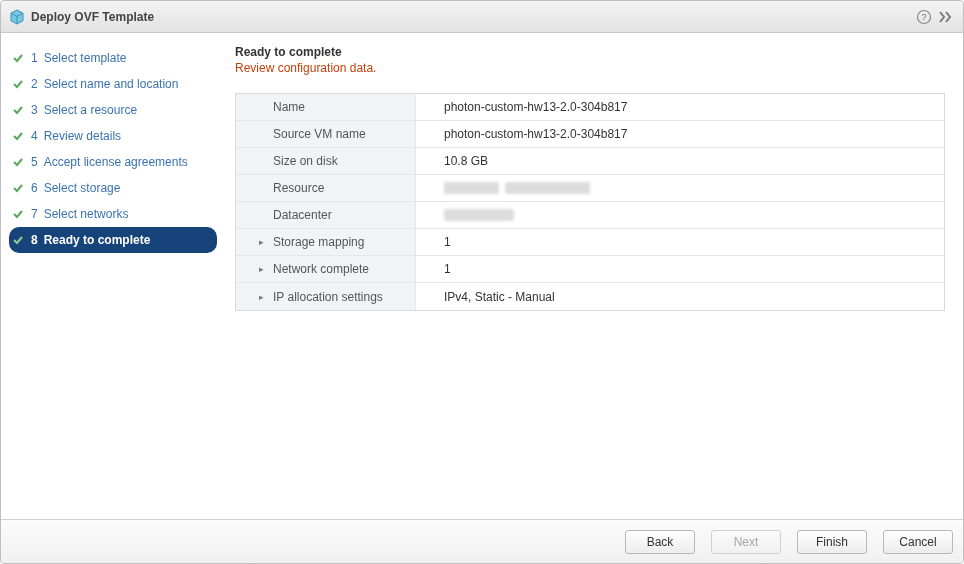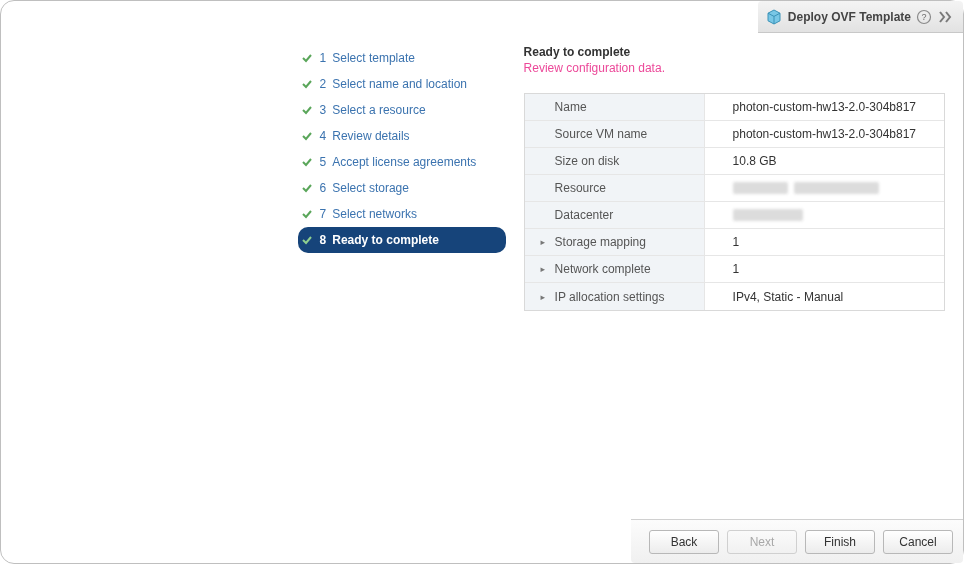--- a/index.html
+++ b/index.html
@@ -7,26 +7,25 @@
     margin: 0; padding: 0;
     width: 964px; height: 564px;
     font-family: Arial, Helvetica, sans-serif;
     font-size: 12px;
     color: #333;
     background: #fff;
   }
   .wizard {
     width: 964px; height: 564px;
     border: 1px solid #bfbfbf;
-    border-radius: 14px;
+    border-radius: 4px;
     display: flex;
     flex-direction: column;
     background: #fff;
     box-shadow: 0 0 0 0 transparent;
-    align-items: flex-end;
   }
   
   .titlebar {
     height: 32px;
     background: linear-gradient(#f4f4f4, #e2e2e2);
     border-bottom: 1px solid #c8c8c8;
     display: flex;
     align-items: center;
     padding: 0 8px;
     border-radius: 4px 4px 0 0;
@@ -94,37 +93,37 @@
     padding: 12px 18px 0 10px;
     display:flex; flex-direction:column;
     min-width:0;
   }
   .main-title {
     font-weight: bold;
     color: #333;
     margin-bottom: 2px;
   }
   .main-subtitle {
-    color: #ec4899;
+    color: #c2410c;
     margin-bottom: 18px;
   }
 
   .summary-table {
     border: 1px solid #d9d9d9;
   }
   .summary-row {
     display:flex;
     height: 27px;
     align-items: center;
     border-bottom: 1px solid #e6e6e6;
   }
   .summary-row:last-child { border-bottom: 0; }
   .summary-label {
     width: 180px;
-    padding: 0 16px;
+    padding: 0 23px;
     background: #f1f4f7;
     color: #555;
     height:100%;
     display:flex; align-items:center;
     border-right: 1px solid #e6e6e6;
   }
   .summary-label .tri {
     width: 8px; display:inline-block; margin-right:6px; color:#777;
     font-size: 9px;
   }
@@ -150,21 +149,21 @@
     background: linear-gradient(#fcfcfc, #f0f0f0);
     display:flex;
     align-items:center;
     justify-content:flex-end;
     padding: 0 10px;
     border-radius: 0 0 4px 4px;
   }
   .btn {
     min-width: 70px;
     height: 24px;
-    margin-left: 8px;
+    margin-left: 16px;
     border: 1px solid #b8b8b8;
     background: linear-gradient(#ffffff, #ececec);
     border-radius: 3px;
     font-size:12px;
     color:#333;
     cursor:pointer;
     padding: 0 10px;
   }
   .btn:disabled {
     color:#a8a8a8;

